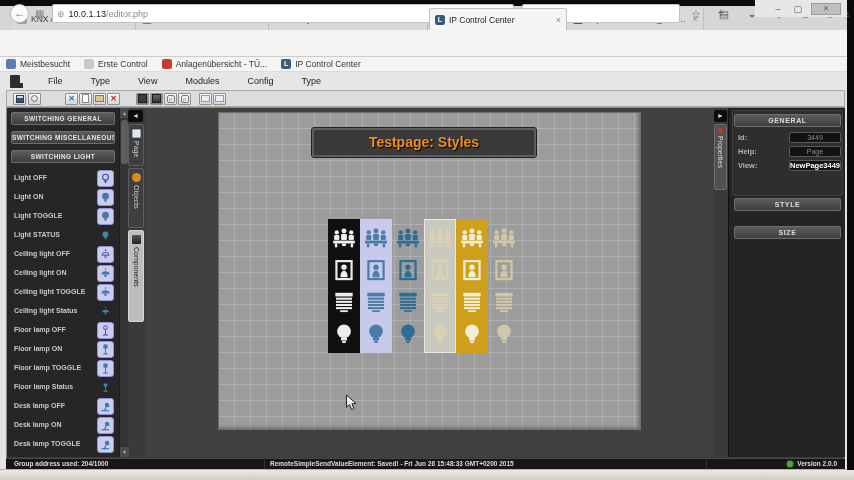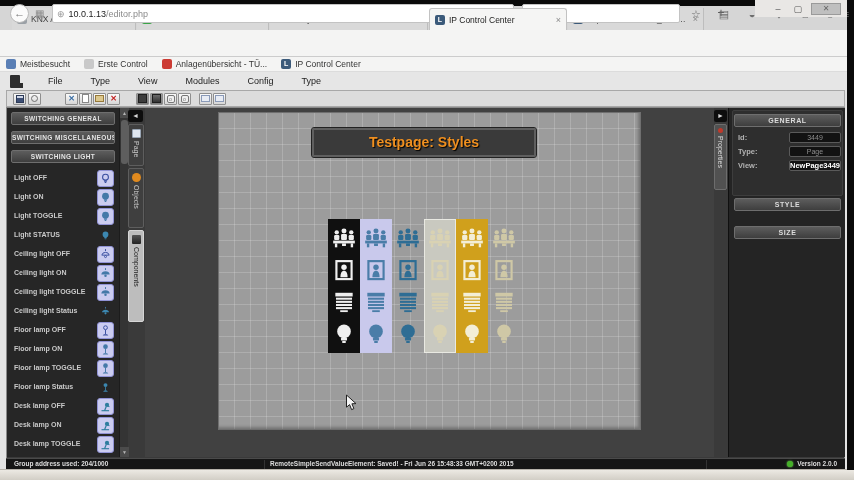--- a/index.html
+++ b/index.html
@@ -615,21 +615,21 @@
     <span class="dot"></span>
     <span>Properties</span>
   </div>
 </div>
 <div class="abs" id="inspector">
   <div id="insp-inner"></div>
   <div class="insp-header" style="top:6px">GENERAL</div>
   <div id="insp-fields">
       <div class="insp-label" style="top: 25px;">Id:</div>
       <div class="insp-value" style="top: 24px;">3449</div>
-      <div class="insp-label" style="top: 39px;">Type:</div>
+      <div class="insp-label" style="top: 39px;">Help:</div>
       <div class="insp-value" style="top: 38px;">Page</div>
       <div class="insp-label" style="top: 53px;">View:</div>
       <div class="insp-value bold" style="top: 52px;">NewPage3449</div>
     </div>
   <div class="insp-header" style="top:90px">STYLE</div>
   <div class="insp-header" style="top:118px">SIZE</div>
 </div>
 
 <div class="abs" id="statusbar">
   <span id="status-left">Group address used: 204/1000</span>

